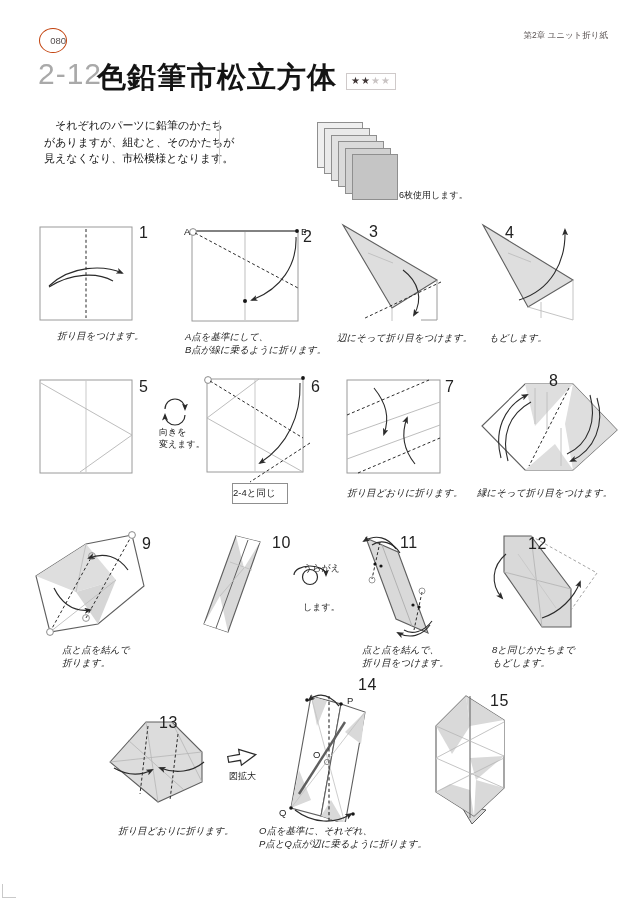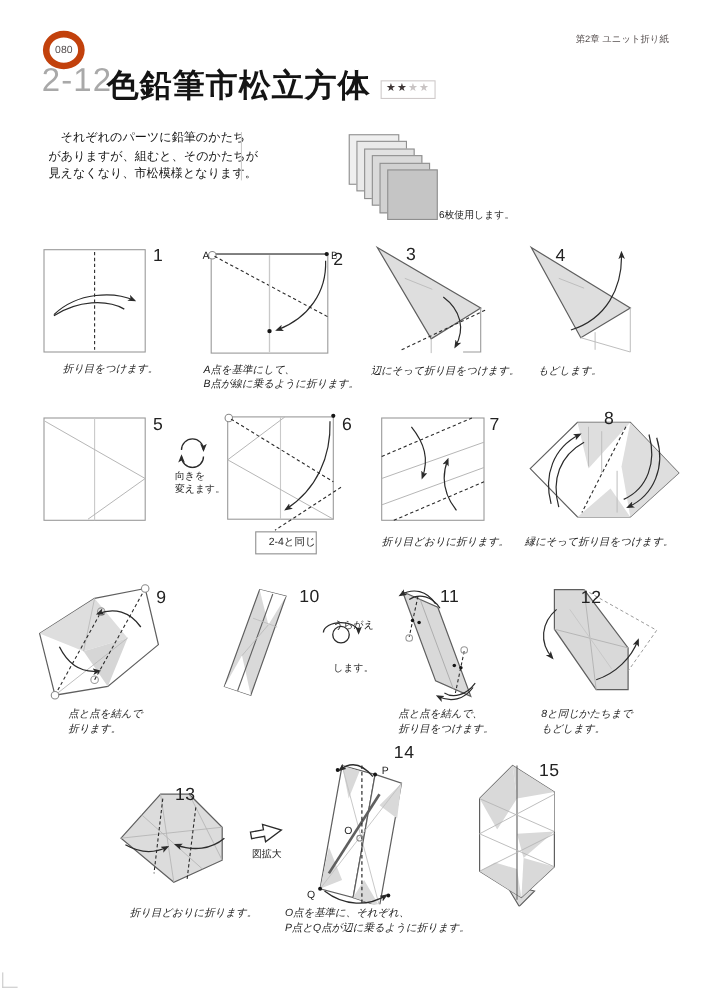--- a/index.html
+++ b/index.html
@@ -2,31 +2,31 @@
 <html><head>
 <meta charset="utf-8">
 <style>
   html,body{margin:0;padding:0;background:#888;}
   #page{position:relative;width:643px;height:900px;background:#ffffff;overflow:hidden;
         font-family:"Liberation Sans","DejaVu Sans",sans-serif;color:#1a1a1a;}
   .abs{position:absolute;}
   .num{font-size:16px;font-weight:500;color:#222;letter-spacing:.5px;}
   .cap{font-size:9.5px;color:#222;line-height:13px;white-space:nowrap;font-style:italic;}
   .small{font-size:9px;color:#222;line-height:12px;white-space:nowrap;}
-  .pagenum{width:26px;height:23px;border:6px solid #c2410c;border-radius:50%;
-           font-size:9.5px;color:#554e4e;text-align:center;line-height:23px;}
+  .pagenum{width:26px;height:23px;border:1px solid #c2410c;border-radius:50%;
+           font-size:9.5px;color:#554e4e;text-align:right;line-height:23px;}
   .chapter{font-size:8.5px;color:#564f4f;width:170px;text-align:right;}
   .t-code{font-size:30px;font-weight:300;color:#a9a9a9;letter-spacing:1px;}
   .t-main{font-size:29px;font-weight:800;color:#141414;letter-spacing:1px;}
   .stars{border:1px solid #cfcaca;height:15px;line-height:14px;padding:0 4px;font-size:10px;letter-spacing:1px;background:#fff;}
   .star-on{color:#3f3636;} .star-off{color:#c9c4c4;}
   .intro{font-size:11px;line-height:16.5px;color:#141414;white-space:nowrap;}
   .vdiv{width:1px;height:44px;background:#cccccc;}
   .sheet{position:absolute;width:46px;height:46px;border:1px solid #8f8f8f;box-sizing:border-box;}
-  .notebox{border:1px solid #8f8f8f;width:54px;height:19px;text-align:right;line-height:18px;font-size:9.5px;background:#fff;}
+  .notebox{border:1px solid #8f8f8f;width:54px;height:19px;text-align:left;line-height:18px;font-size:9.5px;background:#fff;}
   .corner{width:13px;height:13px;border-left:1px solid #c9c9c9;border-bottom:1px solid #c9c9c9;}
   svg text{font-family:"Liberation Sans","DejaVu Sans",sans-serif;font-size:9.5px;fill:#222;}
 </style>
 </head>
 <body>
 
 <div id="page">
 
   <svg width="0" height="0" style="position:absolute">
     <defs>

